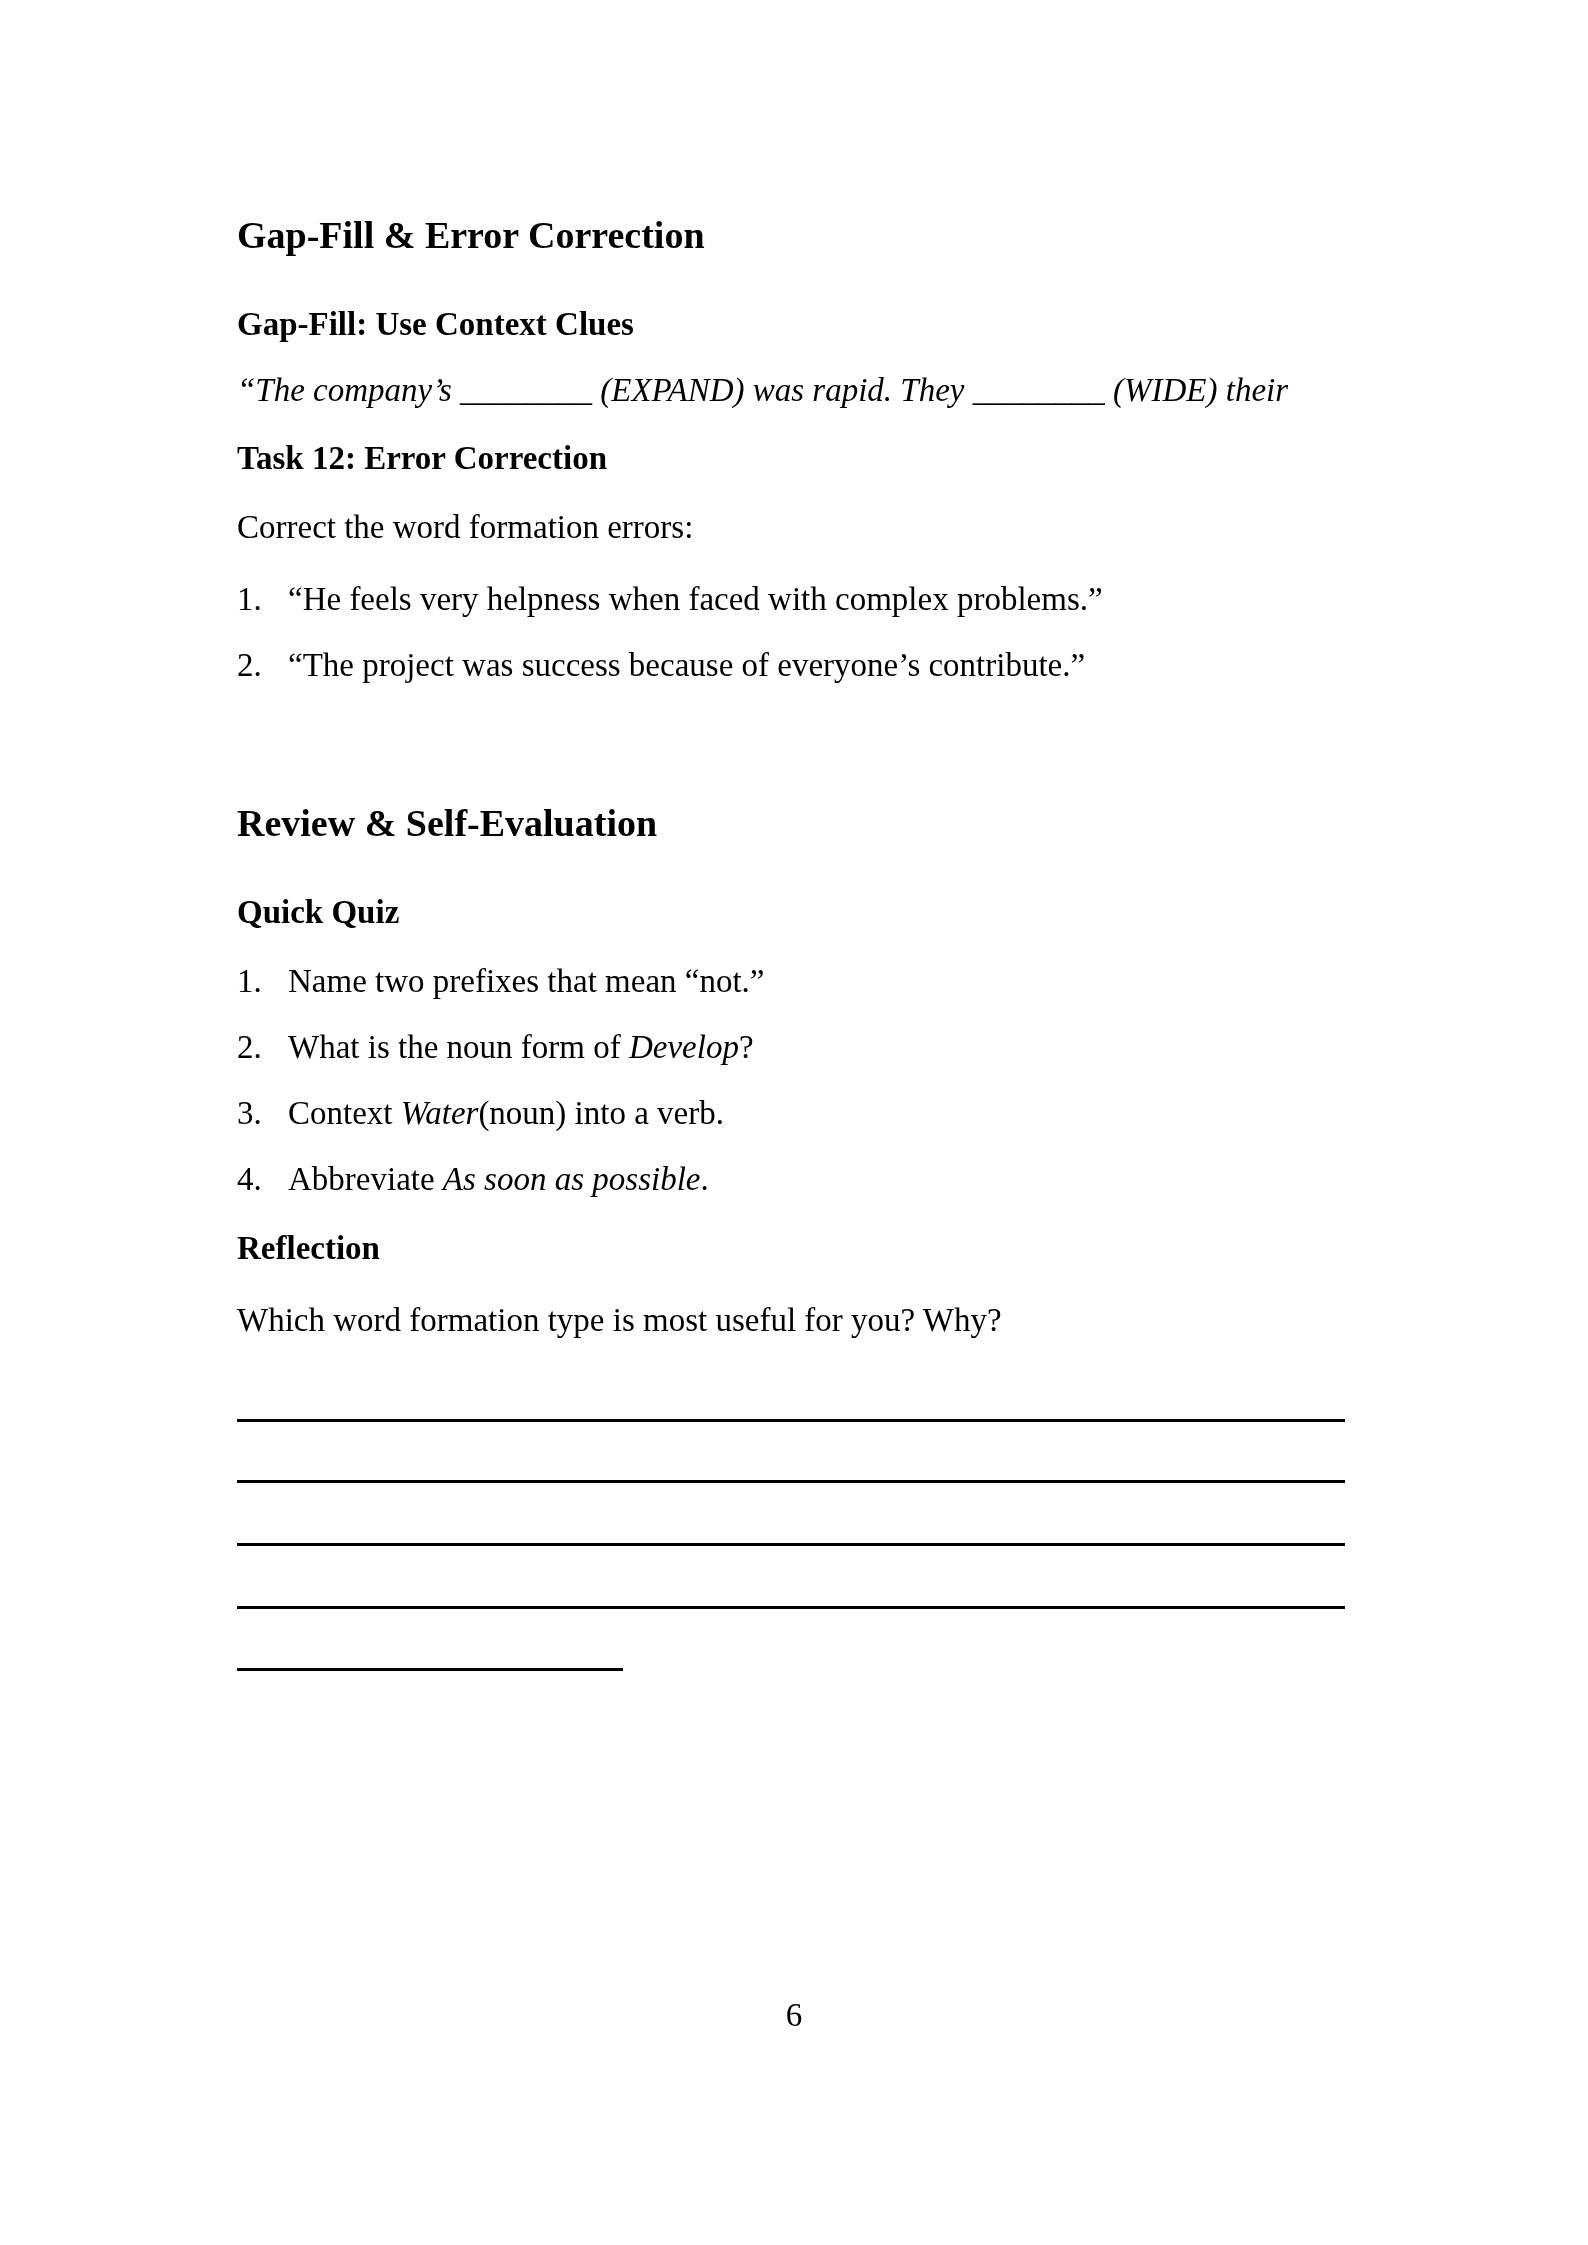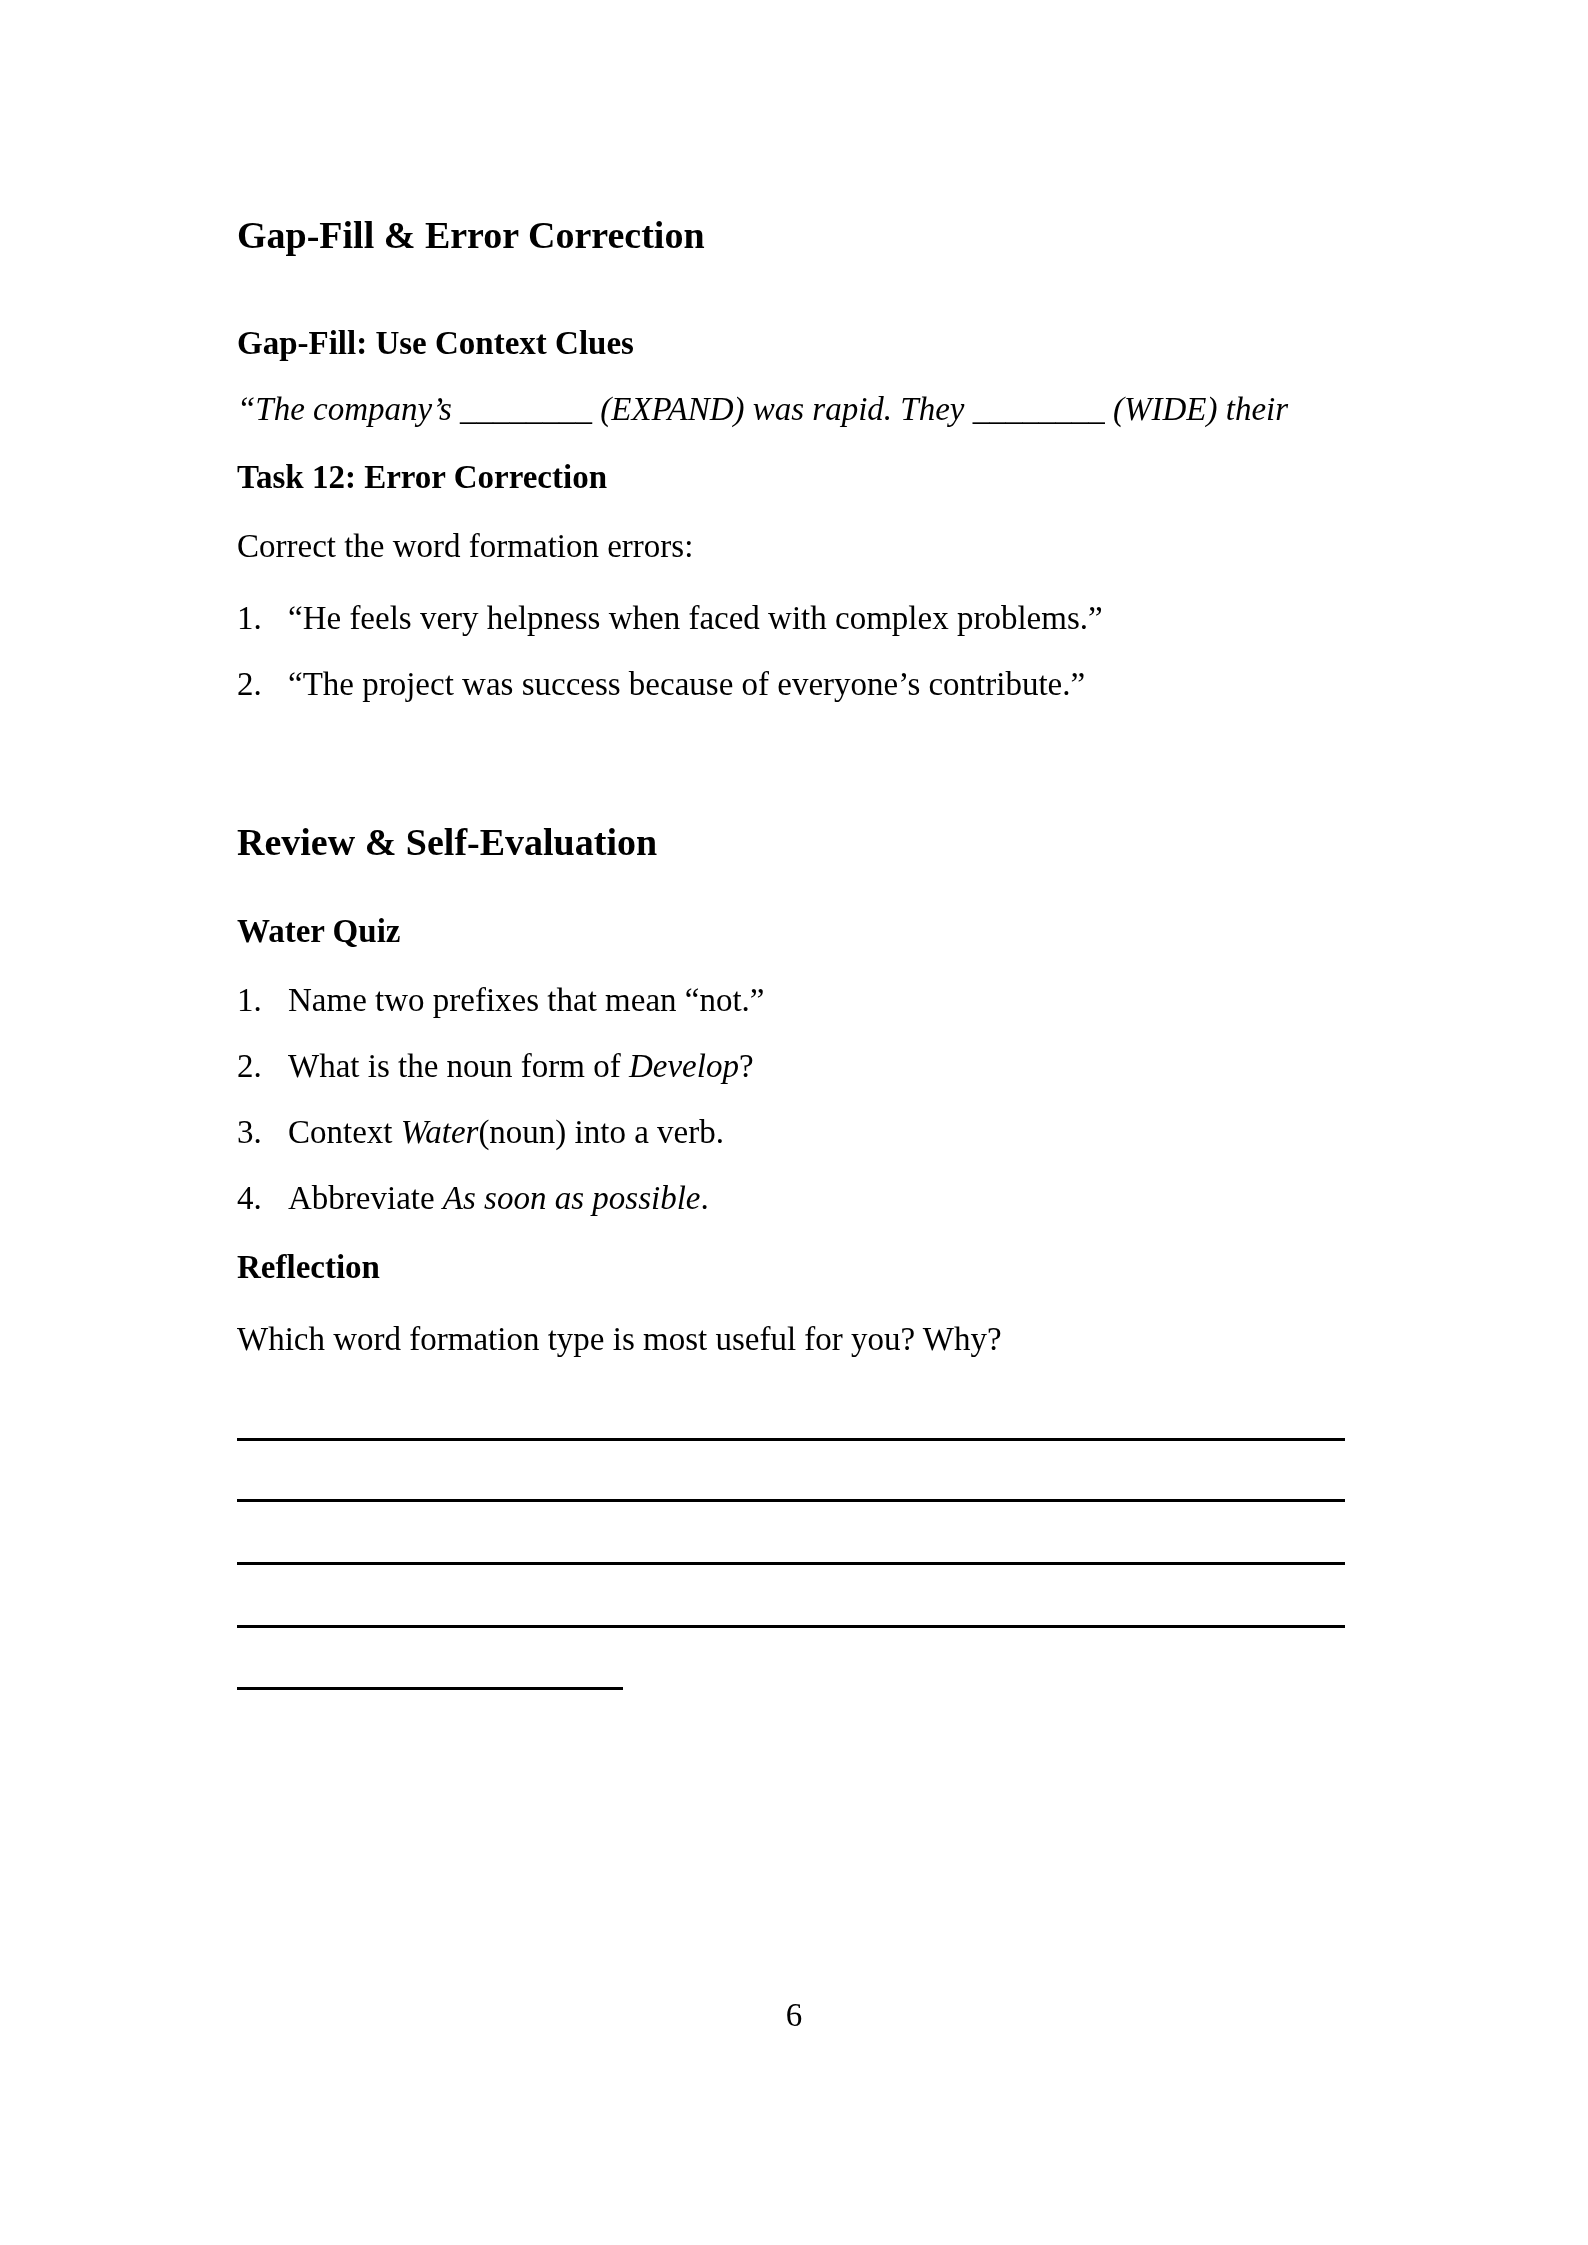--- a/index.html
+++ b/index.html
@@ -62,21 +62,21 @@
     line-height: 49px;
   }
 </style>
 </head>
 <body>
 
 <div class="page">
 
   <div class="h1">Gap-Fill &amp; Error Correction</div>
 
-  <div class="h2" style="margin-top:66px;">Gap-Fill: Use Context Clues</div>
+  <div class="h2" style="margin-top:47px;">Gap-Fill: Use Context Clues</div>
 
   <div class="body-text" style="margin-top:22px;">
     <span class="pline">“The company’s ________ (EXPAND) was rapid. They ________ (WIDE) their</span>
   </div>
 
   <div class="h2" style="margin-top:23px;">Task 12: Error Correction</div>
 
   <div class="body-text" style="margin-top:25px; white-space:nowrap;">Correct the word formation errors:</div>
 
   <div class="li" style="margin-top:23px;">
@@ -84,21 +84,21 @@
     <span>“He feels very helpness when faced with complex problems.”</span>
   </div>
 
   <div class="li" style="margin-top:17px;">
     <span class="num">2.</span>
     <span>“The project was success because of everyone’s contribute.”</span>
   </div>
 
   <div class="h1" style="margin-top:111px;">Review &amp; Self-Evaluation</div>
 
-  <div class="h2" style="margin-top:47px;">Water Quiz</div>
+  <div class="h2" style="margin-top:47px;">Quick Quiz</div>
 
   <div class="li" style="margin-top:25px;">
     <span class="num">1.</span>
     <span><span>Name two prefixes that mean “not.”</span><span class="ital"></span><span></span></span>
   </div>
 
   <div class="li" style="margin-top:17px;">
     <span class="num">2.</span>
     <span><span>What is the noun form of </span><span class="ital">Develop</span><span>?</span></span>
   </div>

